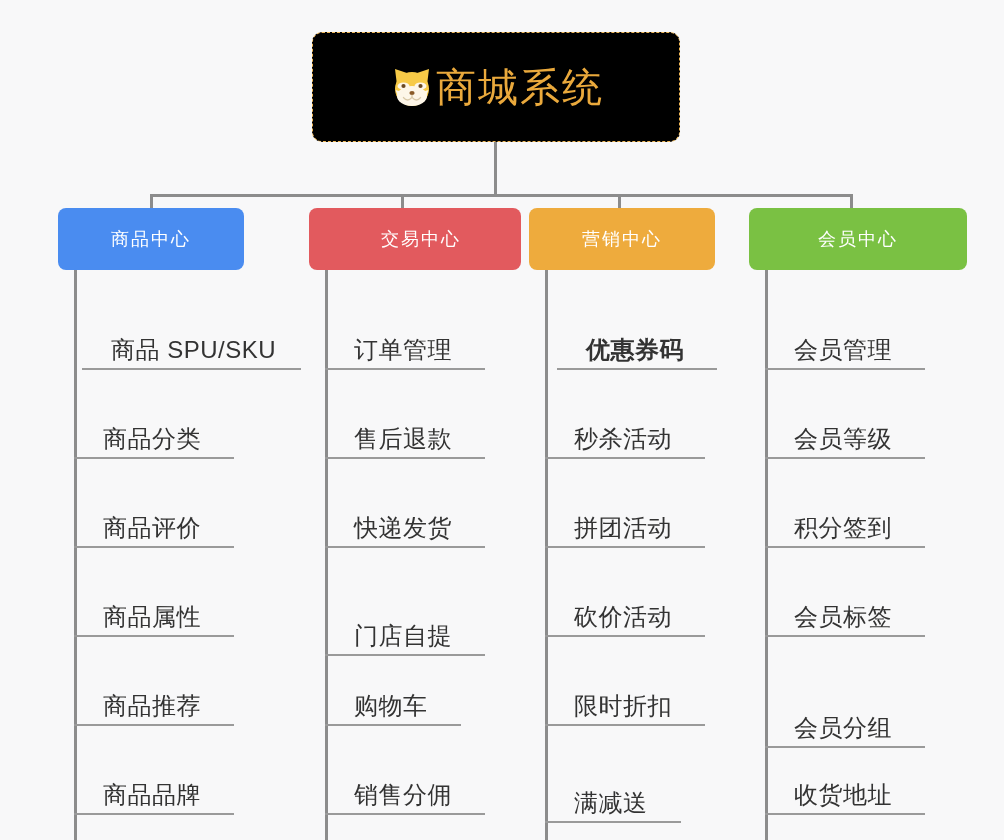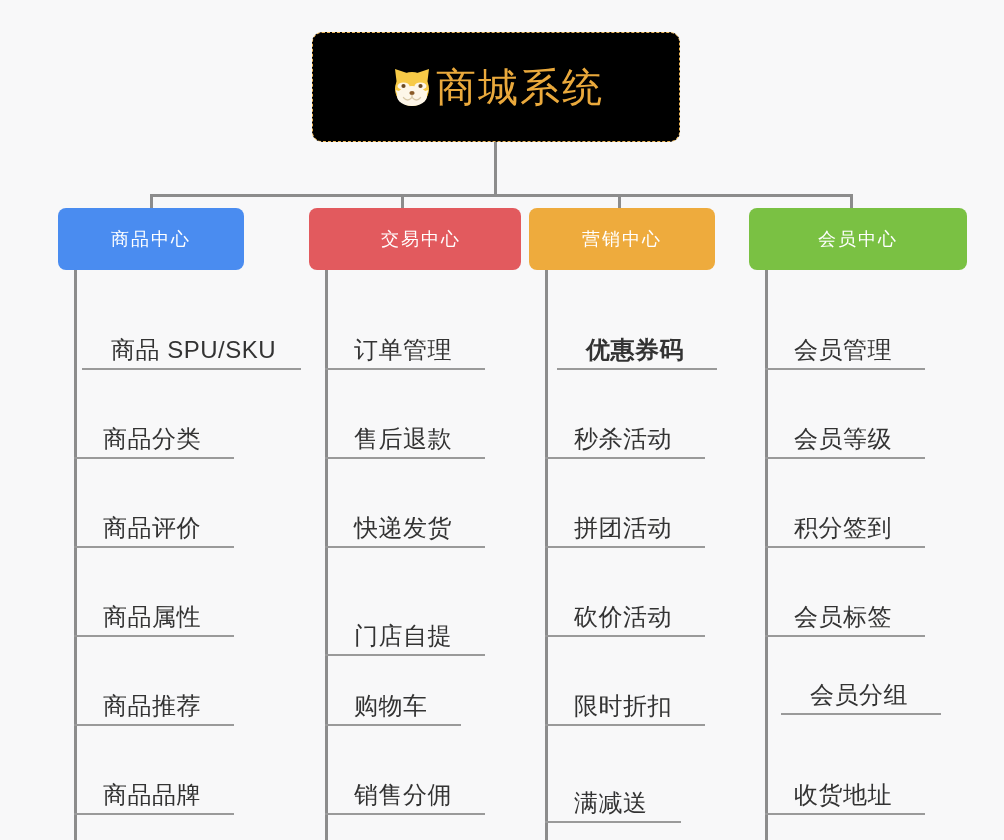--- a/index.html
+++ b/index.html
@@ -259,21 +259,21 @@
       <span class="leaf-underline" style="width:160px;"></span>
     </div>
     <div class="leaf" style="left:16px; top:251px; width:160px;">
       <span class="leaf-text">积分签到</span>
       <span class="leaf-underline" style="width:160px;"></span>
     </div>
     <div class="leaf" style="left:16px; top:340px; width:160px;">
       <span class="leaf-text">会员标签</span>
       <span class="leaf-underline" style="width:160px;"></span>
     </div>
-    <div class="leaf" style="left:16px; top:418px; width:160px;margin-left:16px;">
+    <div class="leaf" style="left:16px; top:451px; width:160px;">
       <span class="leaf-text">会员分组</span>
       <span class="leaf-underline" style="width:160px;"></span>
     </div>
     <div class="leaf" style="left:16px; top:518px; width:160px;">
       <span class="leaf-text">收货地址</span>
       <span class="leaf-underline" style="width:160px;"></span>
     </div>
   </div>
 
 </div>

